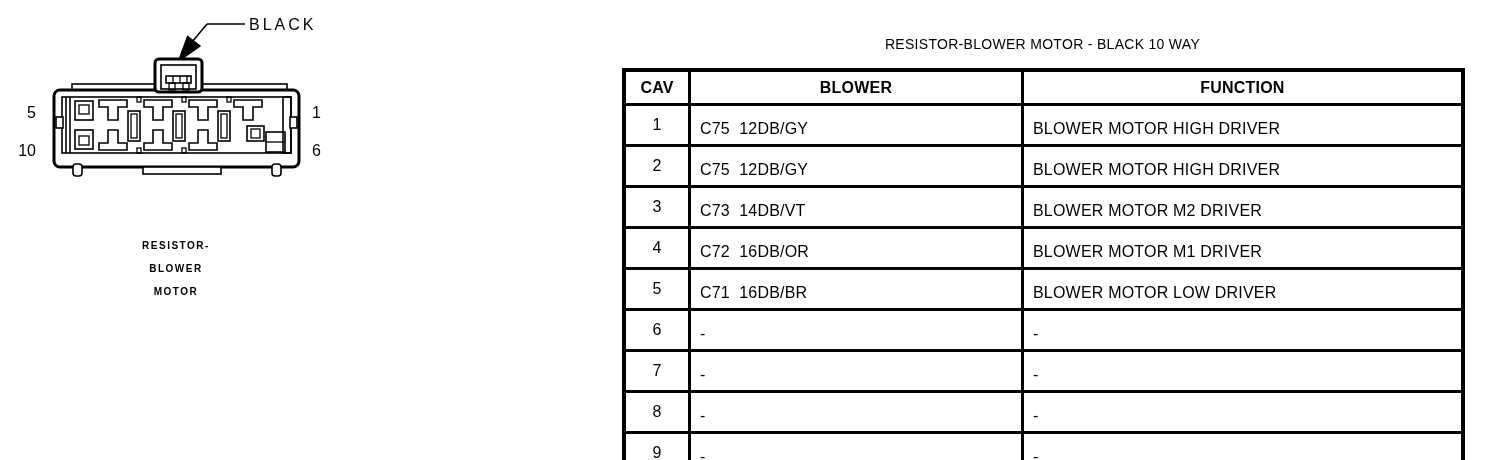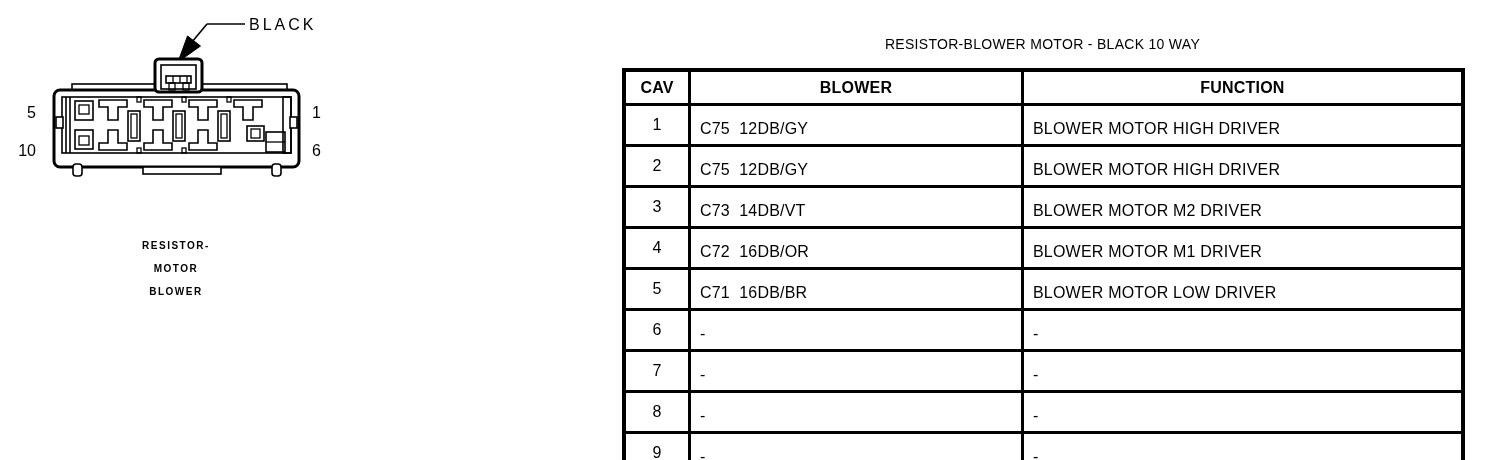--- a/index.html
+++ b/index.html
@@ -169,22 +169,22 @@
     </g>
 
     <text x="36" y="138" text-anchor="end">5</text>
     <text x="36" y="176" text-anchor="end">10</text>
     <text x="312" y="138">1</text>
     <text x="312" y="176">6</text>
   </svg>
 
   <div class="connector-caption">
     <div>RESISTOR-</div>
+    <div>BLOWER</div>
     <div>MOTOR</div>
-    <div>BLOWER</div>
   </div>
 
   <div class="table-title">RESISTOR-BLOWER MOTOR - BLACK 10 WAY</div>
 
   <table class="pinout">
     <thead>
       <tr>
         <th class="col-cav">CAV</th>
         <th class="col-circuit">BLOWER</th>
         <th class="col-function">FUNCTION</th>

